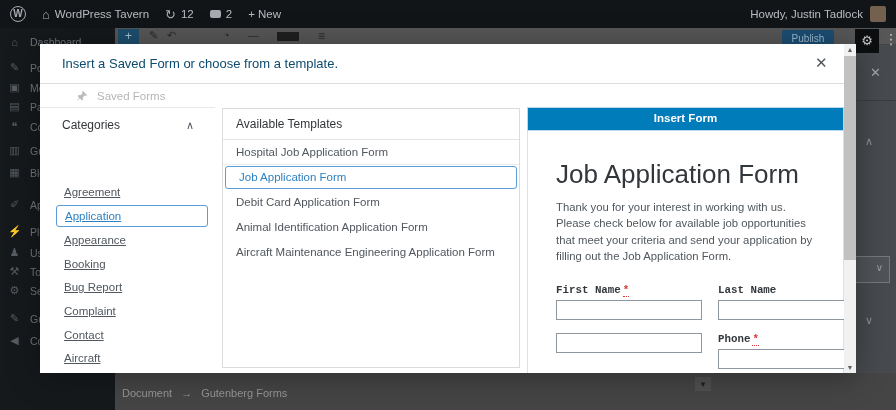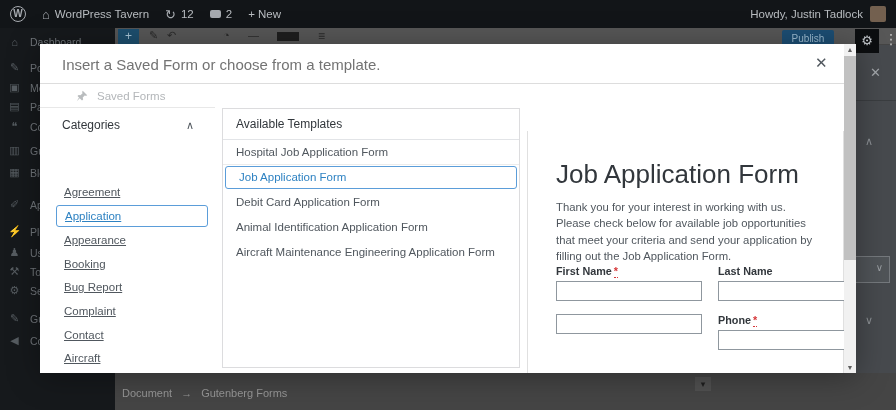--- a/index.html
+++ b/index.html
@@ -48,21 +48,21 @@
   
   .bottom-bar { position:absolute; left:115px; top:373px; right:0; height:37px; background:#454545; z-index:1; }
   .mini-caret { position:absolute; left:580px; top:4px; width:16px; height:14px; background:#515151;
     color:#1f1f1f; font-size:9px; text-align:center; line-height:14px; }
   .breadcrumb { position:absolute; left:7px; top:14px; font-size:11px; color:#969696; display:flex; gap:9px; }
 
   
   .modal { position:absolute; left:40px; top:44px; width:816px; height:329px; background:#fff; z-index:10;
     box-shadow:0 3px 30px rgba(0,0,0,.35); overflow:hidden; color:#32373c; }
   .m-header { position:absolute; left:0; top:0; right:12px; height:40px; border-bottom:1px solid #ddd; }
-  .m-title { position:absolute; left:22px; top:12px; font-size:15px; color:#737373; }
+  .m-title { position:absolute; left:22px; top:12px; font-size:13px; color:#0c4a6e; }
   .m-close { position:absolute; left:775px; top:10px; font-size:15px; color:#50575e; cursor:pointer; }
 
   
   .m-scroll { position:absolute; right:0; top:0; width:12px; height:329px; background:#f1f1f1; }
   .m-scroll .up, .m-scroll .dn { position:absolute; left:0; width:12px; text-align:center; font-size:7px; color:#606060; cursor:pointer; }
   .m-scroll .up { top:2px; } .m-scroll .dn { bottom:2px; }
   .m-thumb { position:absolute; left:0; top:12px; width:12px; height:204px; background:#c1c1c1; cursor:pointer; }
 
   
   .p-left { position:absolute; left:0; top:40px; width:182px; bottom:0; }
@@ -84,21 +84,21 @@
   .tpl-item.sel { margin:1px 2px; border:1px solid #5b9dd9; border-radius:3px; color:#2e82c2; height:23px; line-height:21px; }
 
   
   .p-right { position:absolute; left:487px; top:63px; width:317px; bottom:0; }
   .insert-btn { position:absolute; left:0; top:0; width:317px; height:24px; background:#007cba;
     border:1px solid #b9d8eb; color:#fff; font-size:11.5px; font-weight:bold; text-align:center; line-height:21px; cursor:pointer; }
   .preview-page { position:absolute; left:0; top:24px; width:317px; height:400px; border:1px solid #e0e0e0;
     border-top:none; background:#fff; padding:28px 26px 0 28px; }
   .pv-title { font-size:26px; font-weight:400; color:#32373c; }
   .pv-desc { margin-top:9px; font-size:11.3px; line-height:1.45; color:#50575e; }
-  .pv-grid { display:grid; grid-template-columns:146px 146px; column-gap:16px; row-gap:13px; }
+  .pv-grid { margin-top:19px; display:grid; grid-template-columns:146px 146px; column-gap:16px; row-gap:13px;font-family:Liberation Mono, monospace; }
   .fld-label { font-size:10.8px; font-weight:bold; color:#32373c; margin-bottom:4px; }
   .fld-label .req { color:#d63638; border-bottom:1px dotted #d63638; margin-left:2px; }
   .fld-input { width:100%; height:20px; border:1px solid #8f979e; background:#fff; }
 </style>
 </head>
 <body>
 
 <div class="admin-bar">
   <div class="ab-item">
       <span class="wp-logo">W</span>
@@ -248,20 +248,21 @@
   <div class="p-mid">
     <div class="tpl-head">Available Templates</div>
     <div class="tpl-item first">Hospital Job Application Form</div>
     <div class="tpl-item sel">Job Application Form</div>
     <div class="tpl-item">Debit Card Application Form</div>
     <div class="tpl-item">Animal Identification Application Form</div>
     <div class="tpl-item">Aircraft Maintenance Engineering Application Form</div>
   </div>
 
   <div class="p-right">
+    <div class="insert-btn">Insert Form</div>
     <div class="preview-page">
       <div class="pv-title">Job Application Form</div>
       <div class="pv-desc">Thank you for your interest in working with us. Please check below for available job opportunities that meet your criteria and send your application by filling out the Job Application Form.</div>
       <div class="pv-grid">
         <div>
           <div class="fld-label"><span>First Name</span><span class="req">*</span></div>
           <div class="fld-input"></div>
         </div>
         <div>
           <div class="fld-label"><span>Last Name</span><span class="req"></span></div>

